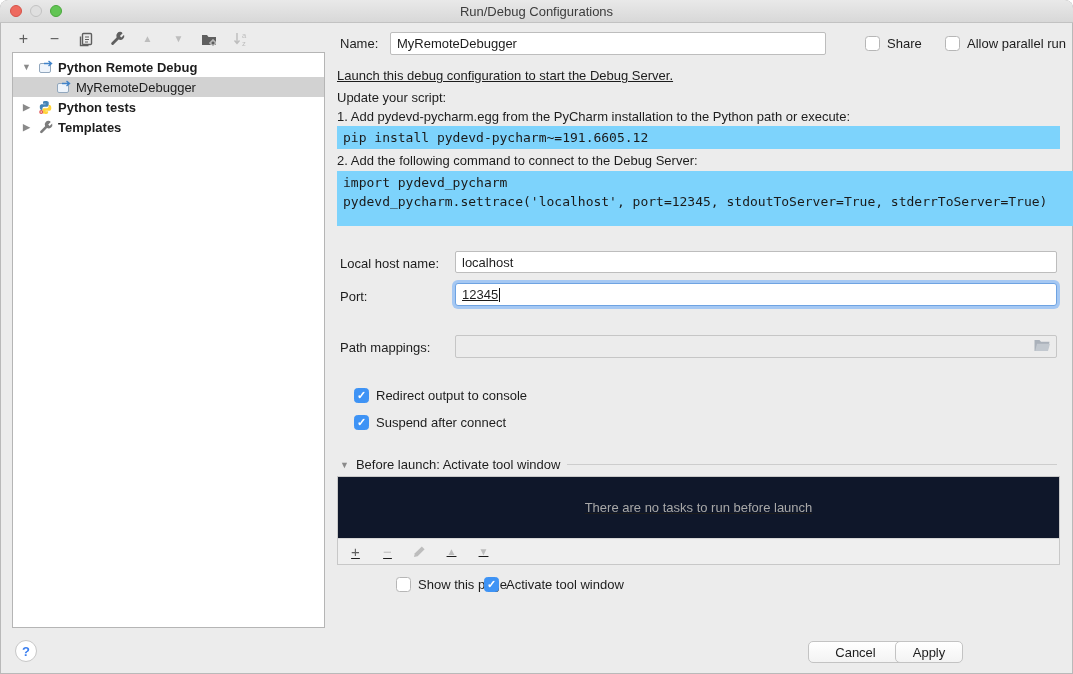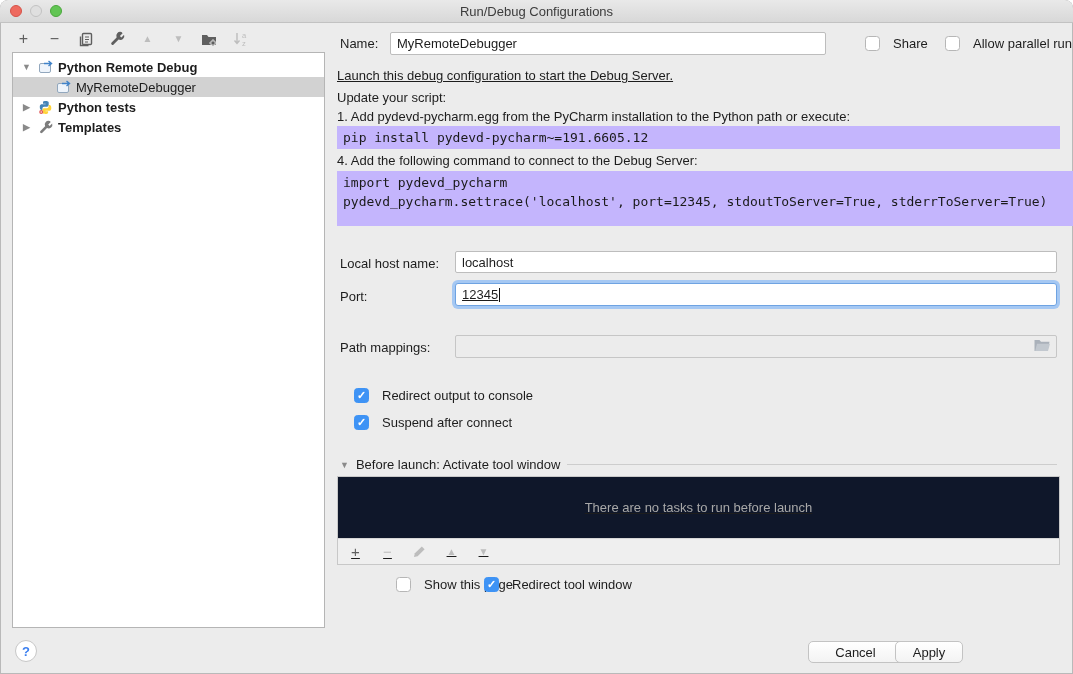--- a/index.html
+++ b/index.html
@@ -29,28 +29,28 @@
   .trow.selected{background:#d2d2d2;font-weight:normal;}
   .tico{width:16px;height:16px;flex:none;display:flex;align-items:center;justify-content:center;}
   
   .abs{position:absolute;}
   .lbl{color:#1d1d1d;white-space:nowrap;}
   .field{background:#fff;border:1px solid #bdbdbd;border-radius:2px;display:flex;
          align-items:center;padding:0 6px;box-sizing:border-box;}
   .field.disabled{background:#ececec;border-color:#c6c6c6;justify-content:flex-end;}
   .field.focused{border:1px solid #6ea3e2;box-shadow:0 0 0 3px #a5c8f3;border-radius:3px;}
   .caret{width:1px;height:14px;background:#111;margin-left:1px;}
-  .code{font-family:"DejaVu Sans Mono","Liberation Mono",monospace;background:#c4b5fd;
+  .code{font-family:"DejaVu Sans Mono","Liberation Mono",monospace;background:#7dd3fc;
         color:#1a1a1a;padding:2px 6px;box-sizing:border-box;line-height:19px;white-space:pre;}
   .cb{width:15px;height:15px;border-radius:3.5px;background:#fff;border:1px solid #b6b6b6;
       box-sizing:border-box;flex:none;display:flex;align-items:center;justify-content:center;}
   .cb.checked{background:#3e93f5;border-color:#3e93f5;color:#fff;font-size:11px;font-weight:bold;}
   .cb .mark{visibility:hidden;}
   .cb.checked .mark{visibility:visible;}
-  .cbrow{display:flex;align-items:center;gap:13px;padding-left:13px;}
+  .cbrow{display:flex;align-items:center;gap:7px;padding-left:13px;}
   .sep-header{display:flex;align-items:center;gap:7px;}
   .sep-header .line{flex:1;height:1px;background:#cdcdcd;}
   .sep-header .arrow{color:#8a8a8a;font-size:9px;}
   .tasksbox{border:1px solid #c8c8c8;box-sizing:border-box;background:#0f172a;text-decoration:underline;}
   .tasks-empty{height:61px;display:flex;align-items:center;justify-content:center;
                color:#a8a8a8;border-bottom:1px solid #d6d6d6;}
   .tasks-strip{height:25px;background:#efefef;display:flex;align-items:center;
                gap:15px;padding-left:9px;}
   
   .btn{position:absolute;top:641px;height:22px;border:1px solid #c3c3c3;border-radius:5px;
@@ -172,21 +172,21 @@
     <span class="cb">
         <span class="mark">✓</span>
       </span>
     <span>Allow parallel run</span>
   </div>
 
   <div class="abs" style="left:337px;top:68px;text-decoration:underline;">Launch this debug configuration to start the Debug Server.</div>
   <div class="abs" style="left:337px;top:90px;">Update your script:</div>
   <div class="abs" style="left:337px;top:109px;">1. Add pydevd-pycharm.egg from the PyCharm installation to the Python path or execute:</div>
   <div class="abs code" style="left:337px;top:126px;width:723px;height:23px;">pip install pydevd-pycharm~=191.6605.12</div>
-  <div class="abs" style="left:337px;top:153px;">4. Add the following command to connect to the Debug Server:</div>
+  <div class="abs" style="left:337px;top:153px;">2. Add the following command to connect to the Debug Server:</div>
   <div class="abs code" style="left:337px;top:171px;width:847px;height:55px;"><span>import pydevd_pycharm</span><br><span>pydevd_pycharm.settrace('localhost', port=12345, stdoutToServer=True, stderrToServer=True)</span></div>
 
   <div class="abs lbl" style="left:340px;top:256px;">Local host name:</div>
   <div class="abs field" style="left:455px;top:251px;width:602px;height:22px;">
     <span>localhost</span>
   </div>
 
   <div class="abs lbl" style="left:340px;top:289px;">Port:</div>
   <div class="abs field focused" style="left:455px;top:283px;width:602px;height:23px;text-decoration:underline;">
     <span>12345</span>
@@ -239,21 +239,21 @@
   <div class="abs cbrow" style="left:346px;top:577px;margin-left:37px;">
     <span class="cb">
         <span class="mark">✓</span>
       </span>
     <span>Show this page</span>
   </div>
   <div class="abs cbrow" style="left:471px;top:577px;">
     <span class="cb checked">
         <span class="mark">✓</span>
       </span>
-    <span>Redirect tool window</span>
+    <span>Activate tool window</span>
   </div>
 
   <div class="help">?</div>
   <div class="btn" style="left:808px;width:95px;">Cancel</div>
   <div class="btn" style="left:895px;width:68px;">Apply</div>
   <div class="btn primary" style="left:978px;width:70px;">OK</div>
 
 </div>
 
 </body></html>

